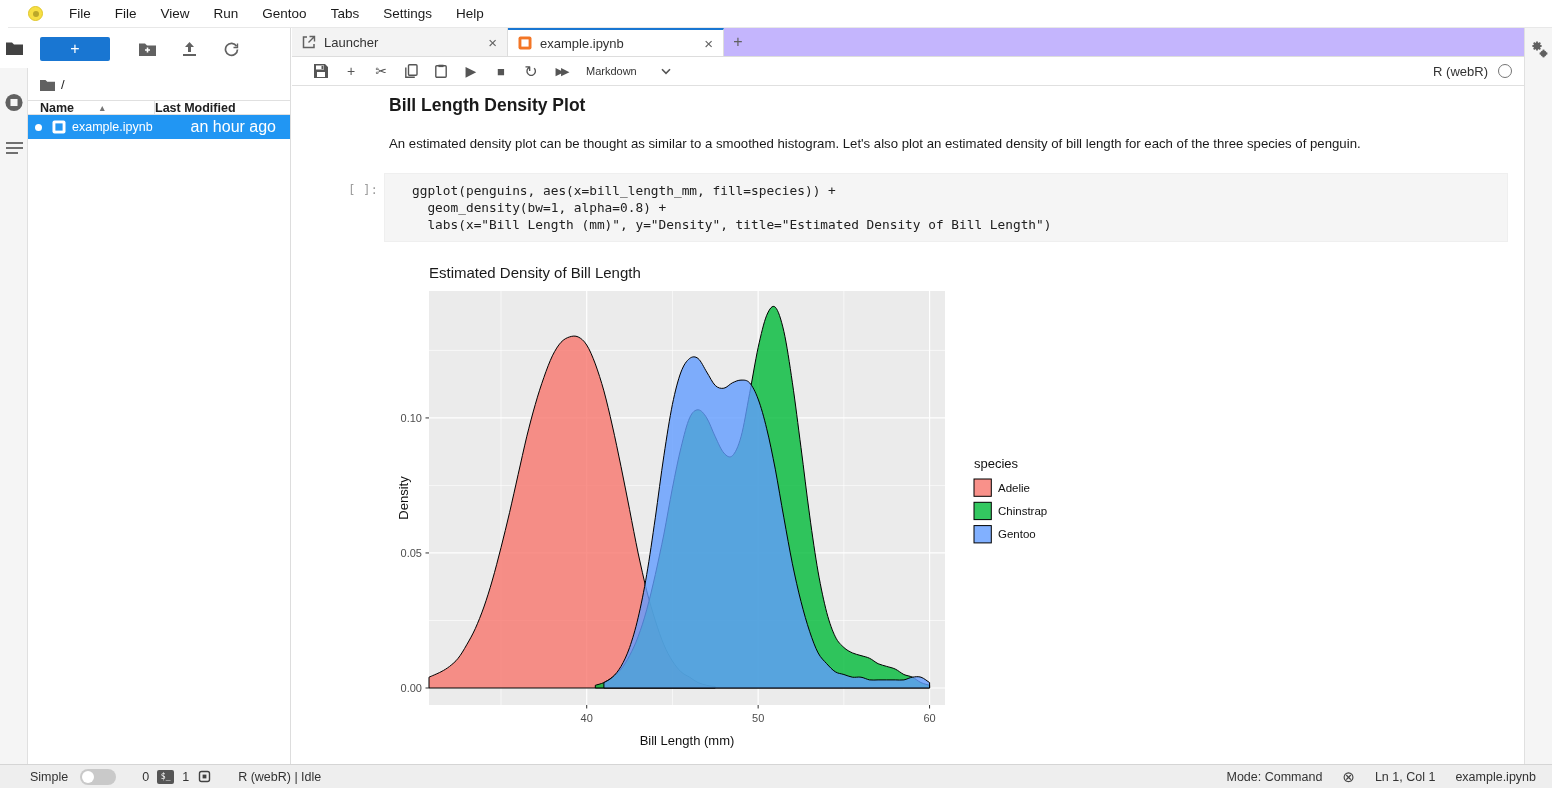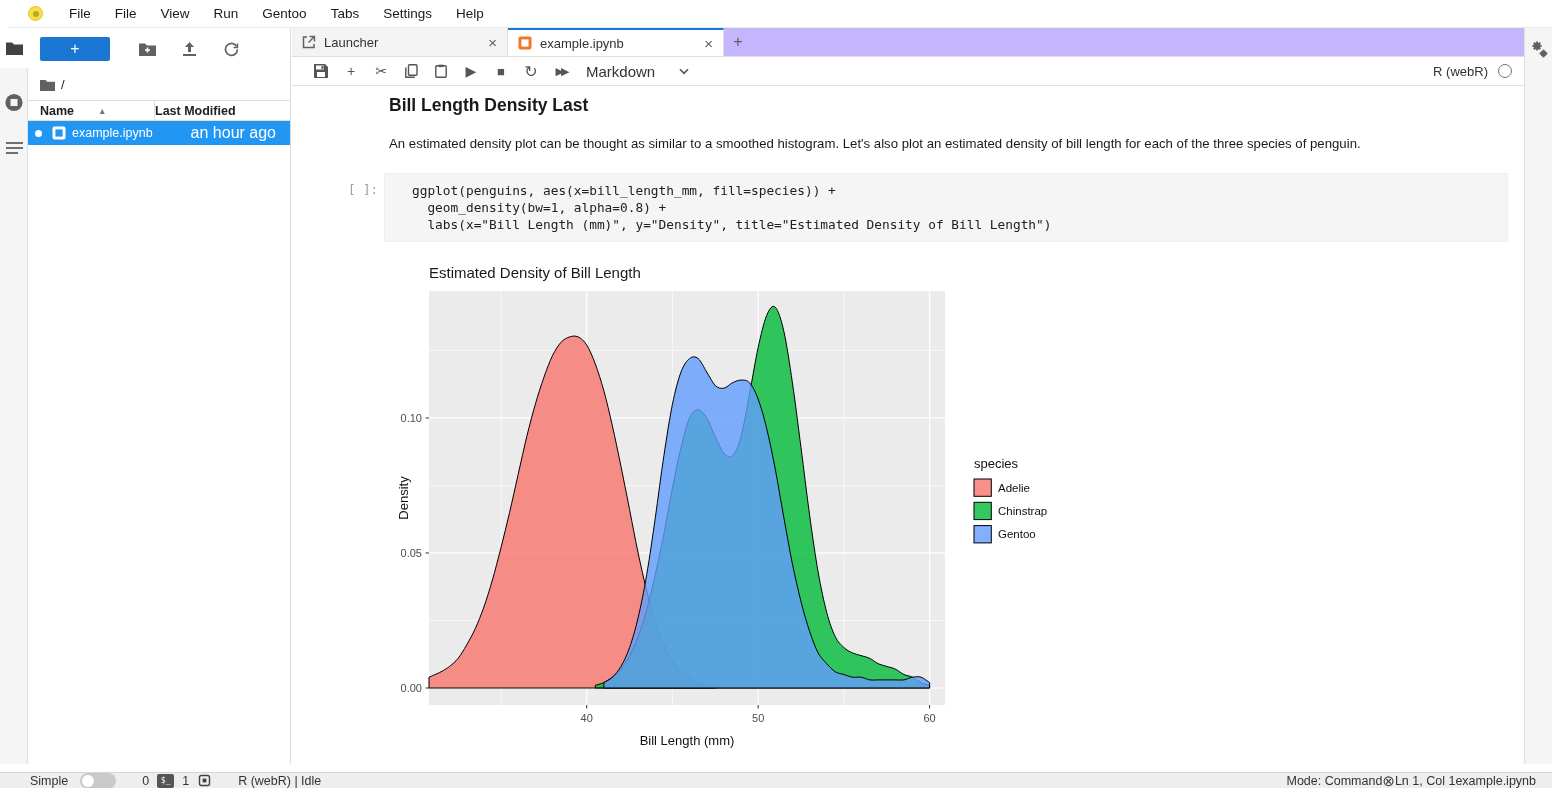--- a/index.html
+++ b/index.html
@@ -30,21 +30,21 @@
   .sb-toolbar { display:flex; align-items:center; padding:9px 12px 6px 12px; gap:0; }
   .new-launcher-btn { width:70px; height:24px; background:#1976d2; color:#fff; border:none;
     border-radius:2px; font-size:16px; line-height:22px; }
   .sb-tool { width:42px; height:24px; display:flex; align-items:center; justify-content:center; color:#616161; }
   .filter-wrap { margin:8px 12px 0 12px; position:relative; }
   .filter-input { width:238px; height:27px; border:1px solid #bdbdbd; border-radius:2px;
     padding:0 28px 0 9px; font-size:13px; color:#333; background:#fff; }
   .filter-input::placeholder { color:#9e9e9e; }
   .filter-search-icon { position:absolute; right:7px; top:6px; }
   .breadcrumb { display:flex; align-items:center; gap:6px; padding:10px 12px 8px 12px; font-size:13px; }
-  .listing-header { display:flex; align-items:center; height:21px; border-top:1px solid #e0e0e0;
+  .listing-header { display:flex; align-items:center; height:15px; border-top:1px solid #e0e0e0;
     border-bottom:1px solid #e0e0e0; font-size:12.5px; font-weight:bold; color:#212121; }
   .lh-name { width:127px; padding-left:12px; display:flex; align-items:center; gap:26px;
     border-right:1px solid #e0e0e0; height:100%; }
   .lh-caret { color:#757575; font-size:9px; }
   .lh-modified { flex:1; text-align:left; padding-right:14px; }
   .file-row { display:flex; align-items:center; height:24px; background:#2196f3; color:#fff; font-size:12.5px; }
   .run-dot { width:7px; height:7px; border-radius:50%; background:#fff; margin:0 5px 0 7px; }
   .file-name { flex:1; padding-left:5px; display:flex; align-items:center; gap:6px; }
   .file-modified { padding-right:14px; font-size:16px; }
 
@@ -56,46 +56,46 @@
   .tab.active { background:#fff; border-top:2px solid #1976d2; }
   .tab .tab-label { flex:1; }
   .tab .close-x { color:#616161; font-size:15px; }
   .tab-plus { width:28px; display:flex; align-items:center; justify-content:center; color:#616161; font-size:16px; }
 
   .nb-toolbar { height:29px; border-bottom:1px solid #e0e0e0; display:flex; align-items:center;
     padding:0 12px 0 14px; gap:0; background:#fff; }
   .tb-btn { width:30px; height:24px; display:flex; align-items:center; justify-content:center;
     color:#555; font-size:14px; }
   .tb-btn.glyph { font-size:13px; }
-  .celltype { display:flex; align-items:center; gap:24px; margin-left:10px; font-size:15px; color:#333; }
+  .celltype { display:flex; align-items:center; gap:24px; margin-left:10px; font-size:11px; color:#333; }
   .tb-right { margin-left:auto; display:flex; align-items:center; gap:10px; font-size:13px; color:#333; }
   .kernel-circle { width:14px; height:14px; border:1.5px solid #757575; border-radius:50%; }
 
   .nb-content { position:absolute; top:59px; bottom:0; left:0; right:0; overflow:hidden; background:#fff; }
   .md-cell { margin:8px 16px 0 97px; }
   .md-heading { font-size:17.5px; font-weight:bold; color:#1a1a1a; }
   .md-para { margin-top:20px; font-size:13.2px; color:#1a1a1a; }
   .code-cell { position:relative; margin:22px 16px 0 92px; }
   .cell-prompt { position:absolute; left:-56px; top:9px; width:50px; text-align:right;
     font-family:"DejaVu Sans Mono", monospace; font-size:12.5px; color:#9e9e9e; }
   .code-editor { background:#f5f5f5; border:1px solid #efefef; padding:8px 27px; }
   .code-line { font-family:"DejaVu Sans Mono", monospace; font-size:12.8px; line-height:17px;
     color:#212121; white-space:pre; }
   .output-area { margin:16px 16px 0 102px; }
 
   
-  .statusbar { position:absolute; left:0; bottom:0; width:1552px; height:16px; background:#eeeeee;
+  .statusbar { position:absolute; left:0; bottom:0; width:1552px; height:24px; background:#eeeeee;
     border-top:1px solid #d5d5d5; display:flex; align-items:center; font-size:12.5px; color:#333; }
   .sb-left { display:flex; align-items:center; gap:8px; padding-left:30px; }
   .toggle { width:36px; height:16px; border-radius:8px; background:#c9c9c9; position:relative; margin-left:4px; }
   .toggle-knob { position:absolute; left:2px; top:2px; width:12px; height:12px; border-radius:50%; background:#fff; }
   .term-icon { width:17px; height:14px; background:#555; border-radius:2px; color:#fff;
     font-family:"DejaVu Sans Mono", monospace; font-size:8px; display:flex; align-items:center;
     justify-content:center; }
-  .sb-right { margin-left:auto; display:flex; align-items:center; padding-right:16px; }
+  .sb-right { margin-left:auto; display:flex; align-items:center; gap:20px; padding-right:16px; }
   .shield-x { font-size:15px; color:#444; }
   .gap-lg { margin-left:18px; }
 </style>
 </head>
 <body>
 
 <div class="menubar">
   <div class="menu-logo"></div>
   <span class="menu-item">File</span>
   <span class="menu-item">File</span>
@@ -231,21 +231,21 @@
         </svg>
     </span>
     <span class="tb-right">
       <span>R (webR)</span>
       <span class="kernel-circle"></span>
     </span>
   </div>
 
   <div class="nb-content">
     <div class="md-cell">
-      <div class="md-heading">Bill Length Density Last</div>
+      <div class="md-heading">Bill Length Density Plot</div>
       <div class="md-para">An estimated density plot can be thought as similar to a smoothed histogram. Let's also plot an estimated density of bill length for each of the three species of penguin.</div>
     </div>
     <div class="code-cell">
       <div class="cell-prompt">[ ]:</div>
       <div class="code-editor">
         <div class="code-line">ggplot(penguins, aes(x=bill_length_mm, fill=species)) +</div>
         <div class="code-line">  geom_density(bw=1, alpha=0.8) +</div>
         <div class="code-line">  labs(x="Bill Length (mm)", y="Density", title="Estimated Density of Bill Length")</div>
       </div>
     </div>

